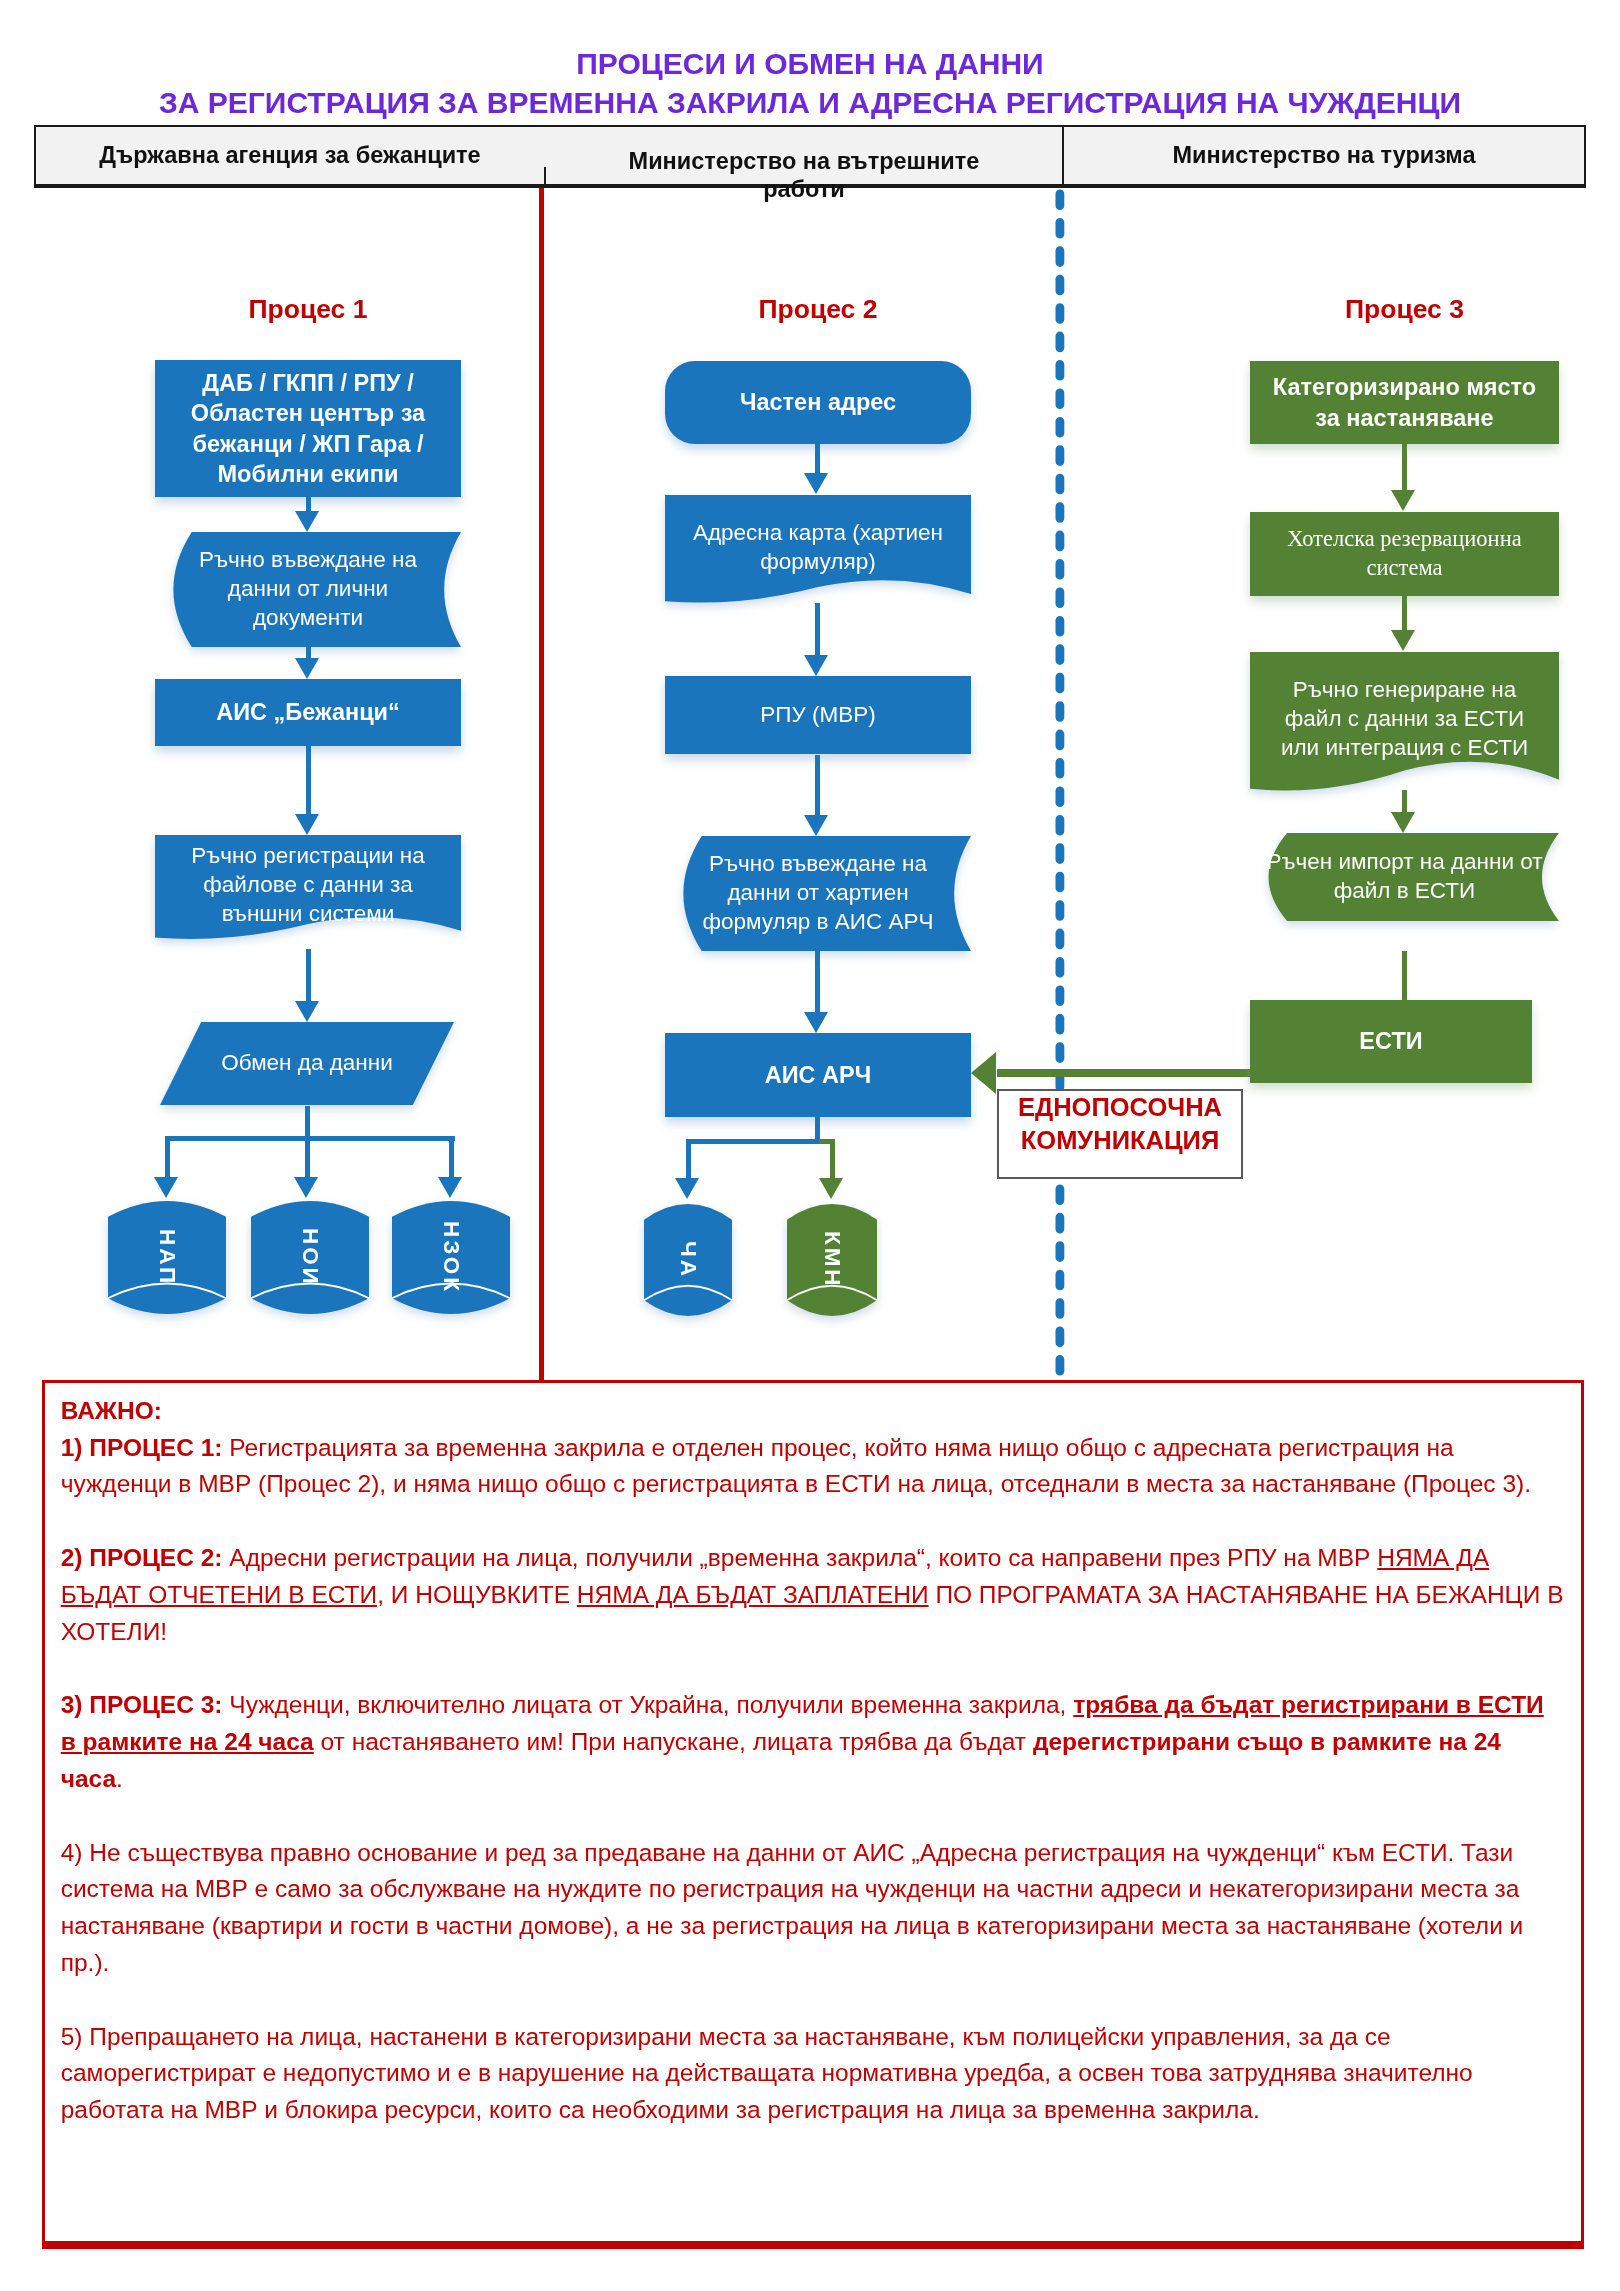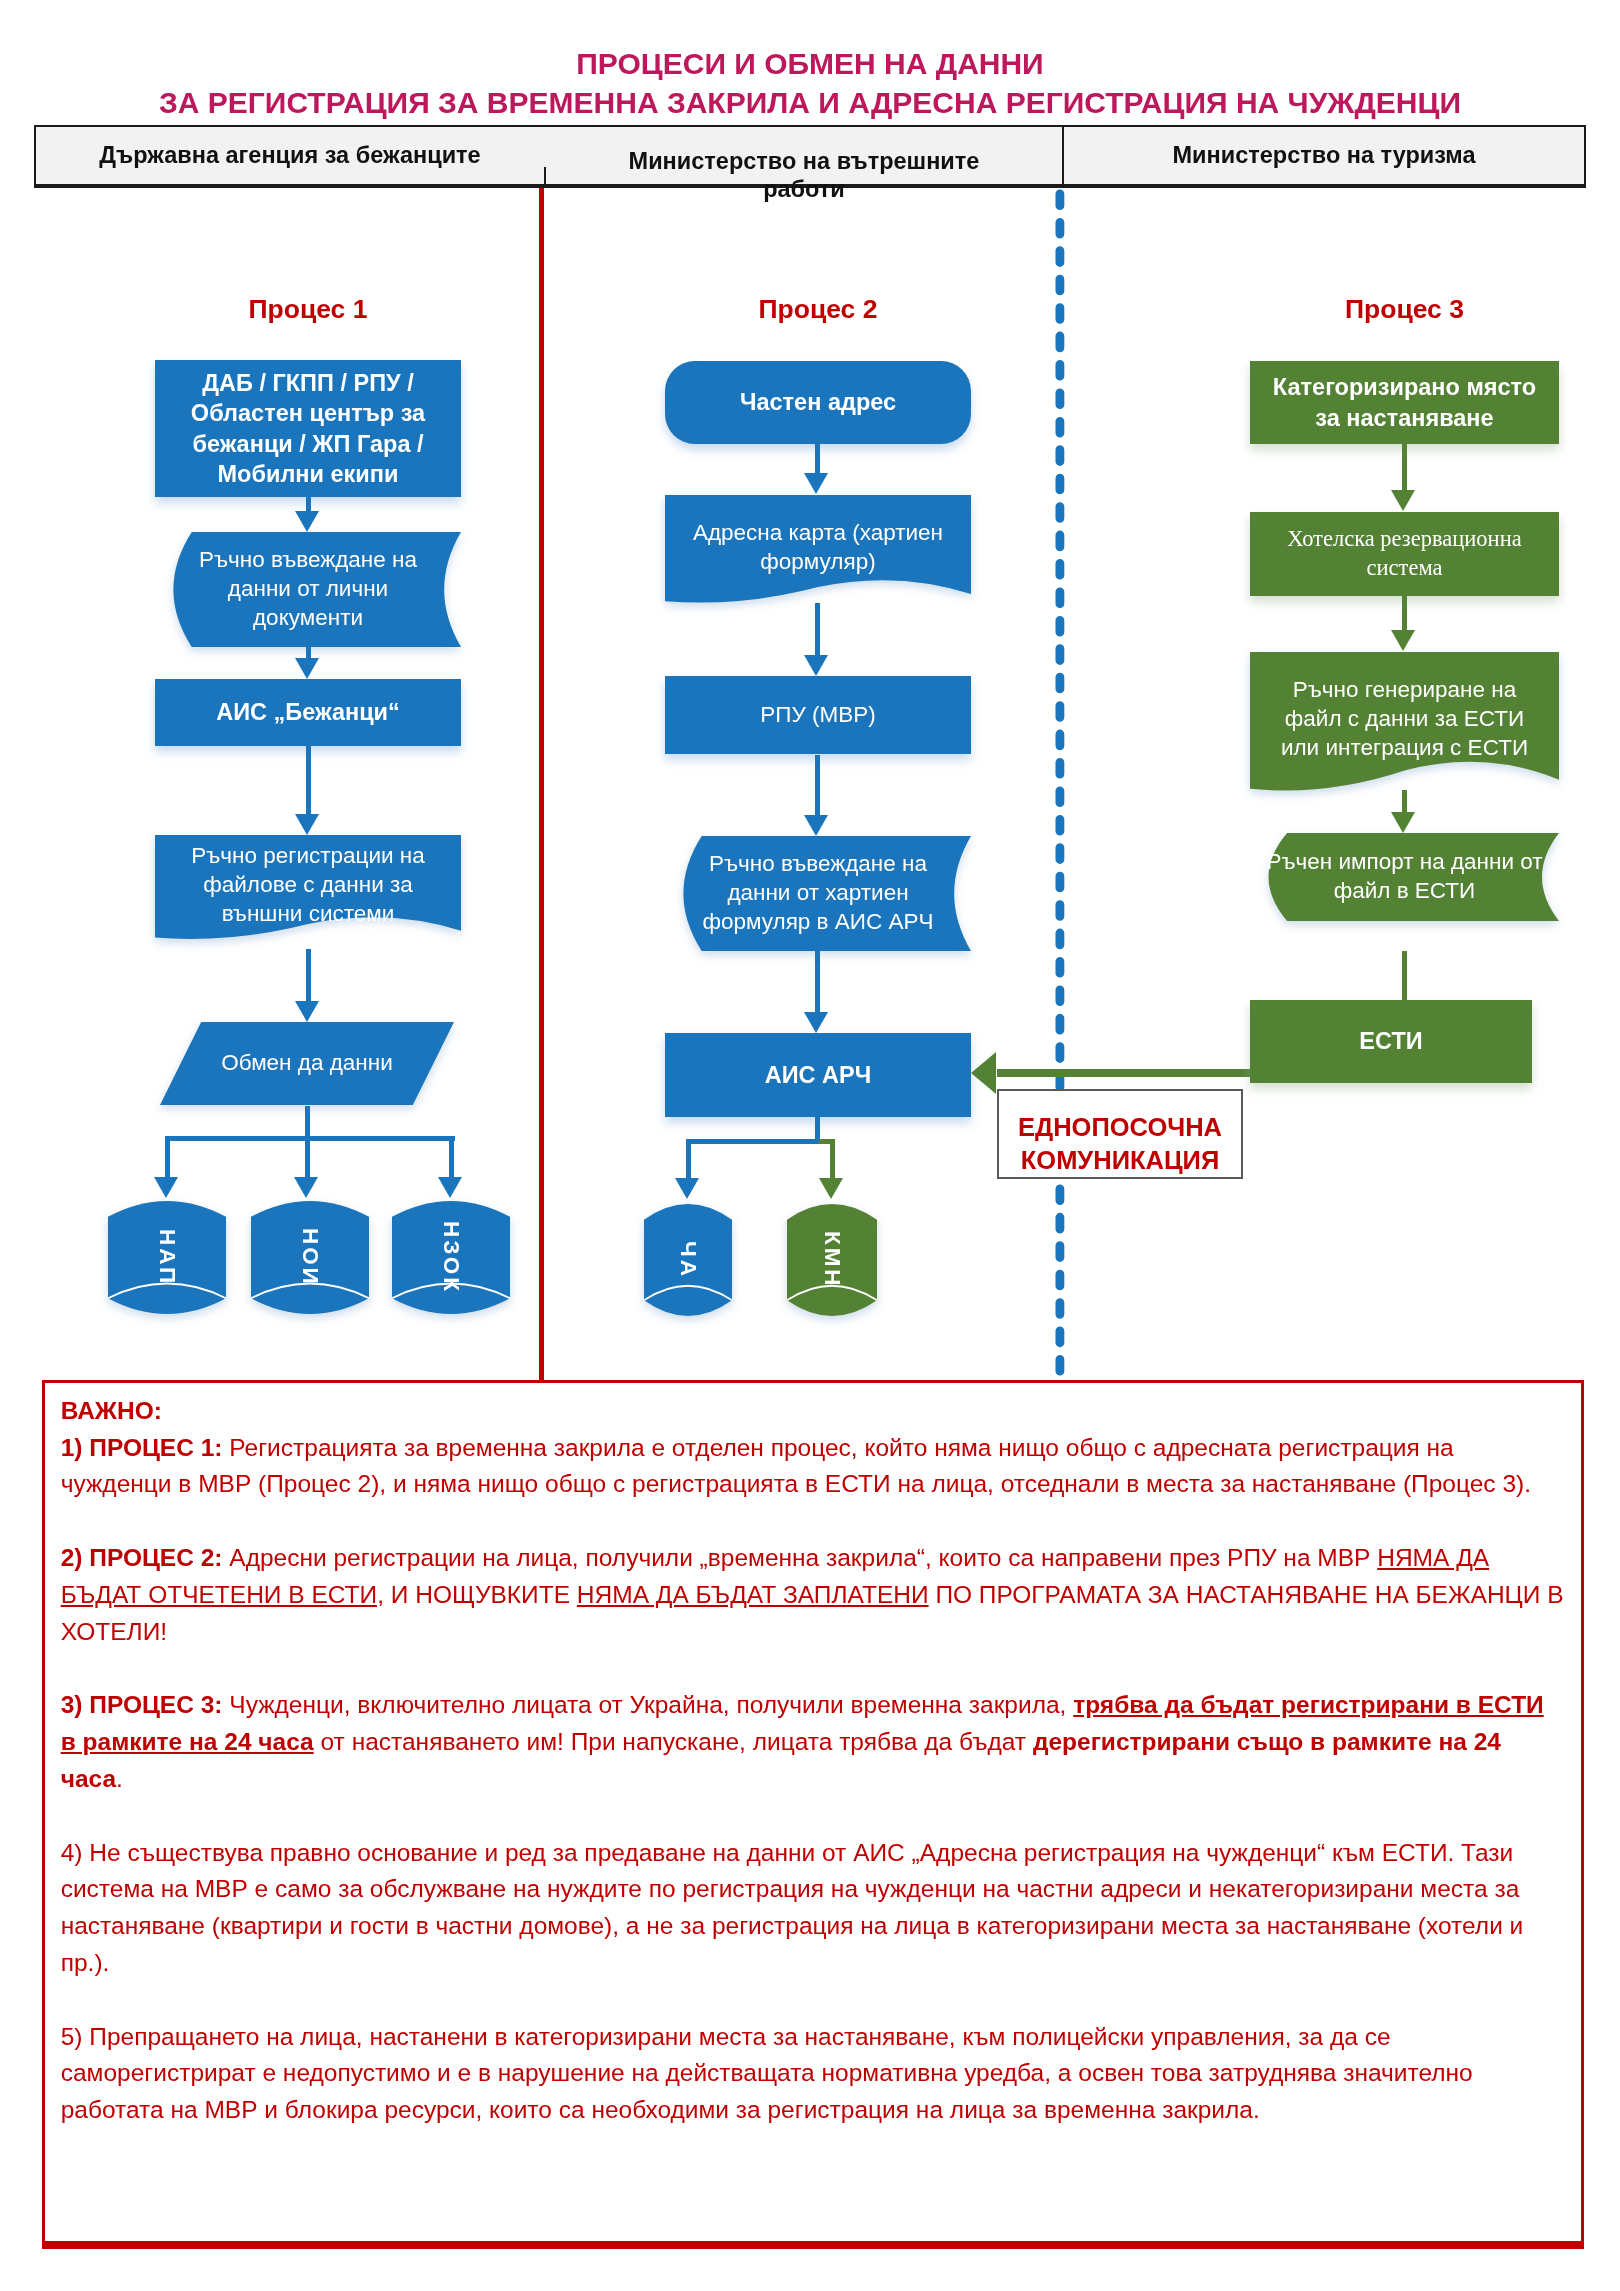--- a/index.html
+++ b/index.html
@@ -5,21 +5,21 @@
   :root{
     --blue:#1B75BC; --green:#548235; --red:#C00000;
     --header_bg:#F2F2F2; --border_dark:#1a1a1a; --label_border:#595959;
   }
   *{box-sizing:border-box; margin:0; padding:0;}
   html,body{background:#fff;}
   body{font-family:"Liberation Sans","DejaVu Sans",sans-serif;}
   #stage{position:relative; width:1620px; height:2292px; background:#fff; overflow:hidden;}
 
   .title-line{position:absolute; left:0; width:100%; text-align:center; font-weight:bold;
-    color:#be185d; font-size:30px; letter-spacing:0px;}
+    color:#6d28d9; font-size:30px; letter-spacing:0px;}
 
   
   #org-header{position:absolute; left:34px; top:125px; width:1552px; height:63px;
     display:flex; background:var(--header_bg); border:2px solid var(--border_dark);
     border-bottom:4.9px solid var(--border_dark);}
   .hcell{display:flex; align-items:center; justify-content:center; text-align:center;
     font-weight:bold; font-size:23.5px; color:#111; line-height:1.15;}
   .hcell + .hcell{border-left:2px solid var(--border_dark);}
   .hcell .t{max-width:421px;}
 
@@ -47,21 +47,21 @@
   .seg.blue{background:var(--blue);}
   .seg.green{background:var(--green);}
   .head-down{position:absolute; width:0; height:0;
     border-left:12.7px solid transparent; border-right:12.7px solid transparent; border-top:21.6px solid var(--blue);}
   .head-down.green{border-top-color:var(--green);}
   .head-left{position:absolute; width:0; height:0;
     border-top:21.6px solid transparent; border-bottom:21.6px solid transparent; border-right:25.5px solid var(--green);}
 
   
   #oneway-label{position:absolute; left:997px; top:1089px; width:246px; height:90px;
-    background:#fff; border:2px solid var(--label_border); display:flex; align-items:flex-end;
+    background:#fff; border:2px solid var(--label_border); display:flex; align-items:flex-start;
     justify-content:center; text-align:center; color:var(--red); font-weight:bold;
     font-size:25.5px; line-height:1.3; z-index:2;}
 
   
   #notes{position:absolute; left:42px; top:1380px; width:1542px; height:869px;
     border:3.9px solid var(--red); border-bottom-width:8.8px; padding:9.8px 15.7px 7.8px;
     color:var(--red); font-size:24.5px; line-height:1.5; overflow:hidden;}
   #notes .note-heading{font-weight:bold;}
   .note-p{margin:0 0 37px;}
   .note-p:last-child{margin-bottom:0;margin-top:8px;}

